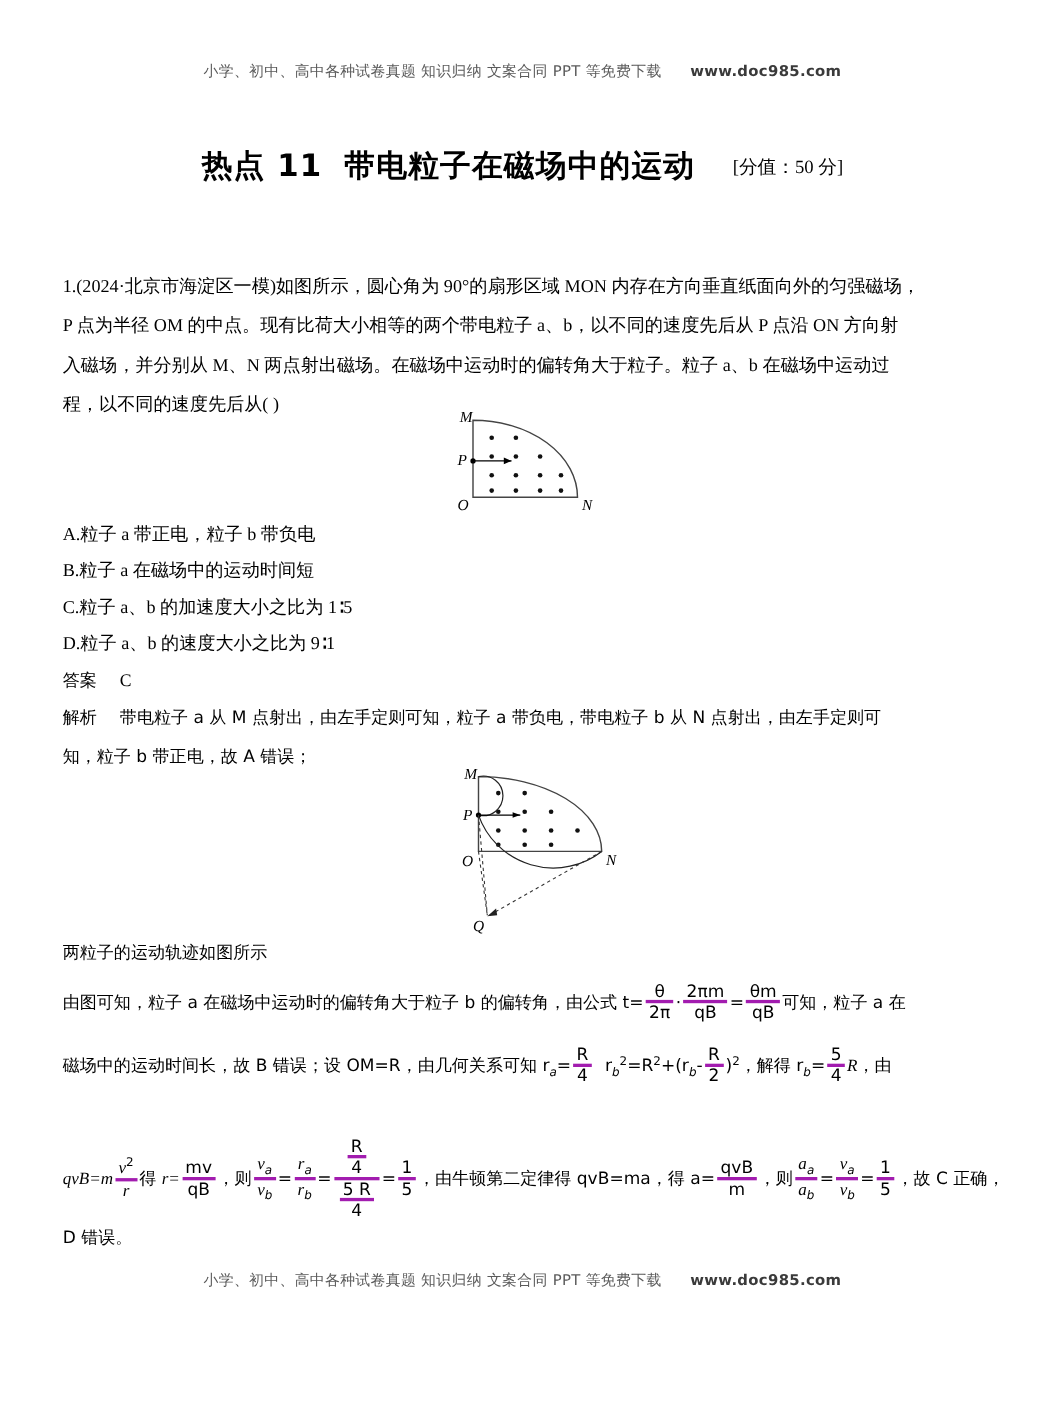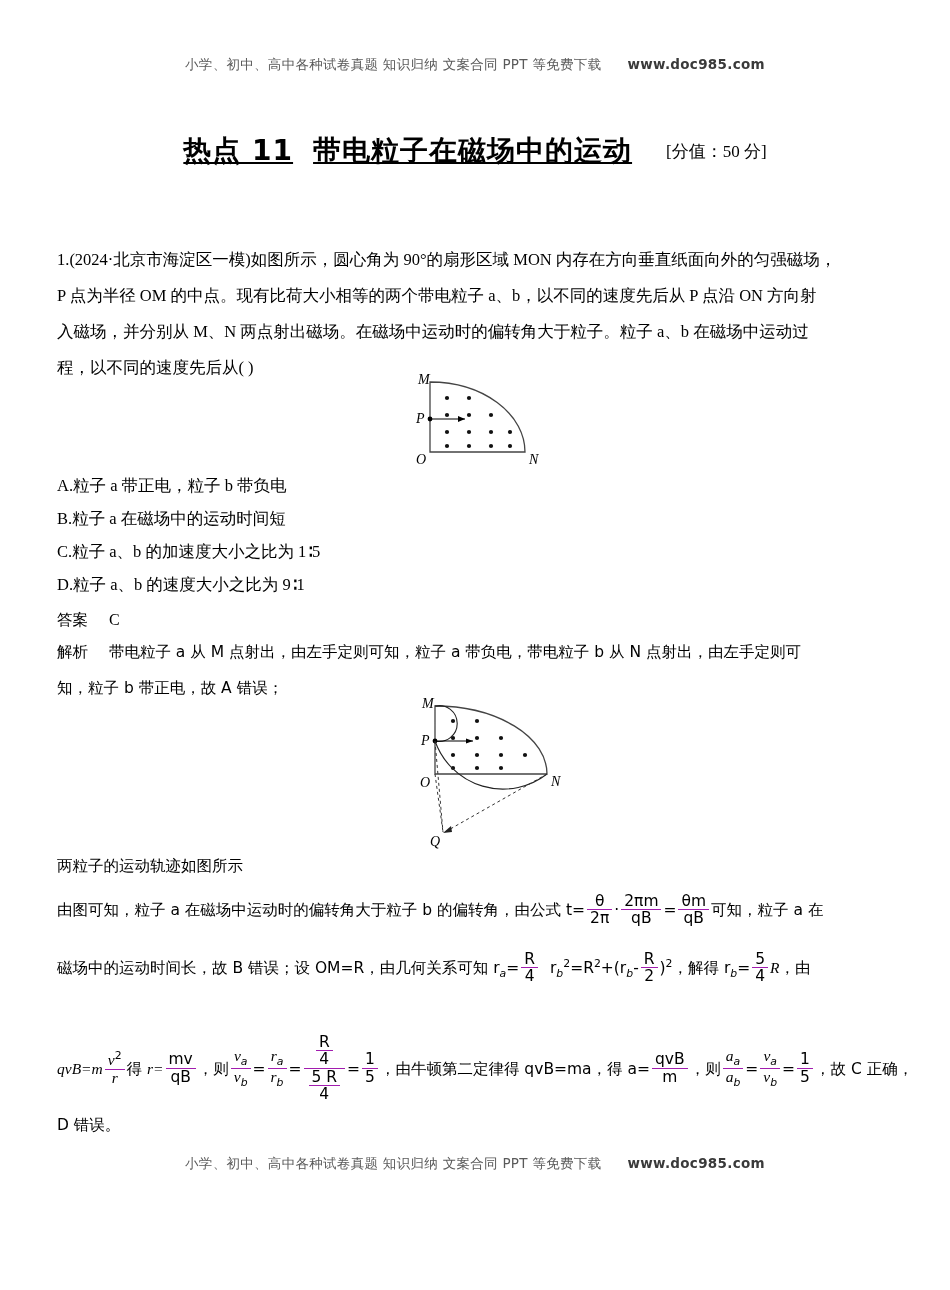--- a/index.html
+++ b/index.html
@@ -50,21 +50,20 @@
     left: 0; top: 132px;
     width: 950px;
     text-align: center;
     white-space: nowrap;
   }
   .title-main {
     font-family: "DejaVu Sans", "Liberation Sans", sans-serif;
     font-size: 28px;
     font-weight: 700;
     letter-spacing: 1px;
-    text-decoration: underline;
   }
   .title-hot { margin-right: 20px; }
   .title-score {
     font-family: "Liberation Serif", serif;
     font-size: 17px;
     font-weight: 400;
     margin-left: 34px;
     vertical-align: 3px;
   }
 
@@ -87,21 +86,21 @@
   .mfrac {
     display: inline-block;
     vertical-align: middle;
     text-align: center;
     line-height: 1.05;
     margin: 0 2px;
     position: relative;
     top: -1px;
   }
   .mfrac .num { display: block; padding: 0 3px; }
-  .mfrac .den { display: block; border-top: 1px solid #a21caf; padding: 0 3px; }
+  .mfrac .den { display: block; border-top: 3px solid #a21caf; padding: 0 3px; }
   sub.sm { font-size: 0.7em; font-style: italic; }
   sup.sm { font-size: 0.7em; }
 
   
   .figure { position: absolute; }
   .fig-label {
     font-family: "Liberation Serif", serif;
     font-style: italic;
     font-size: 14px;
   }

